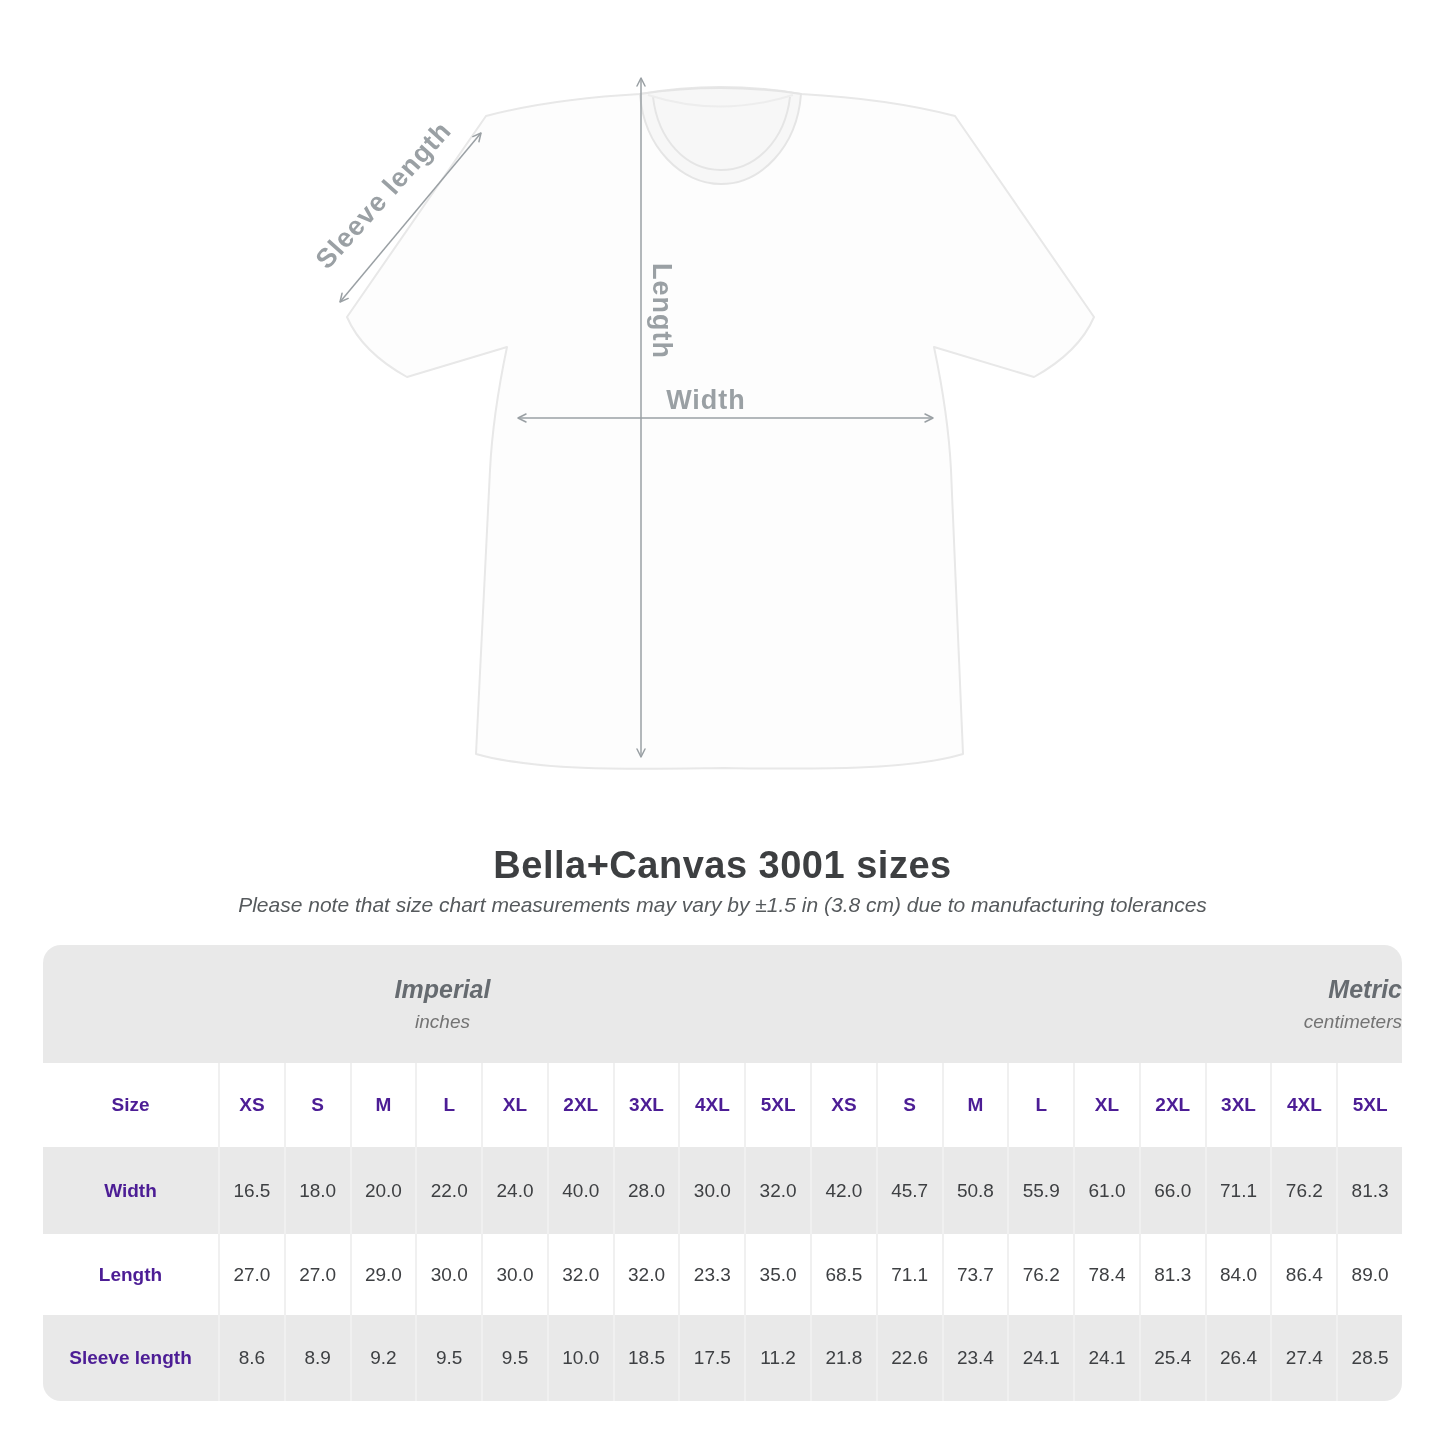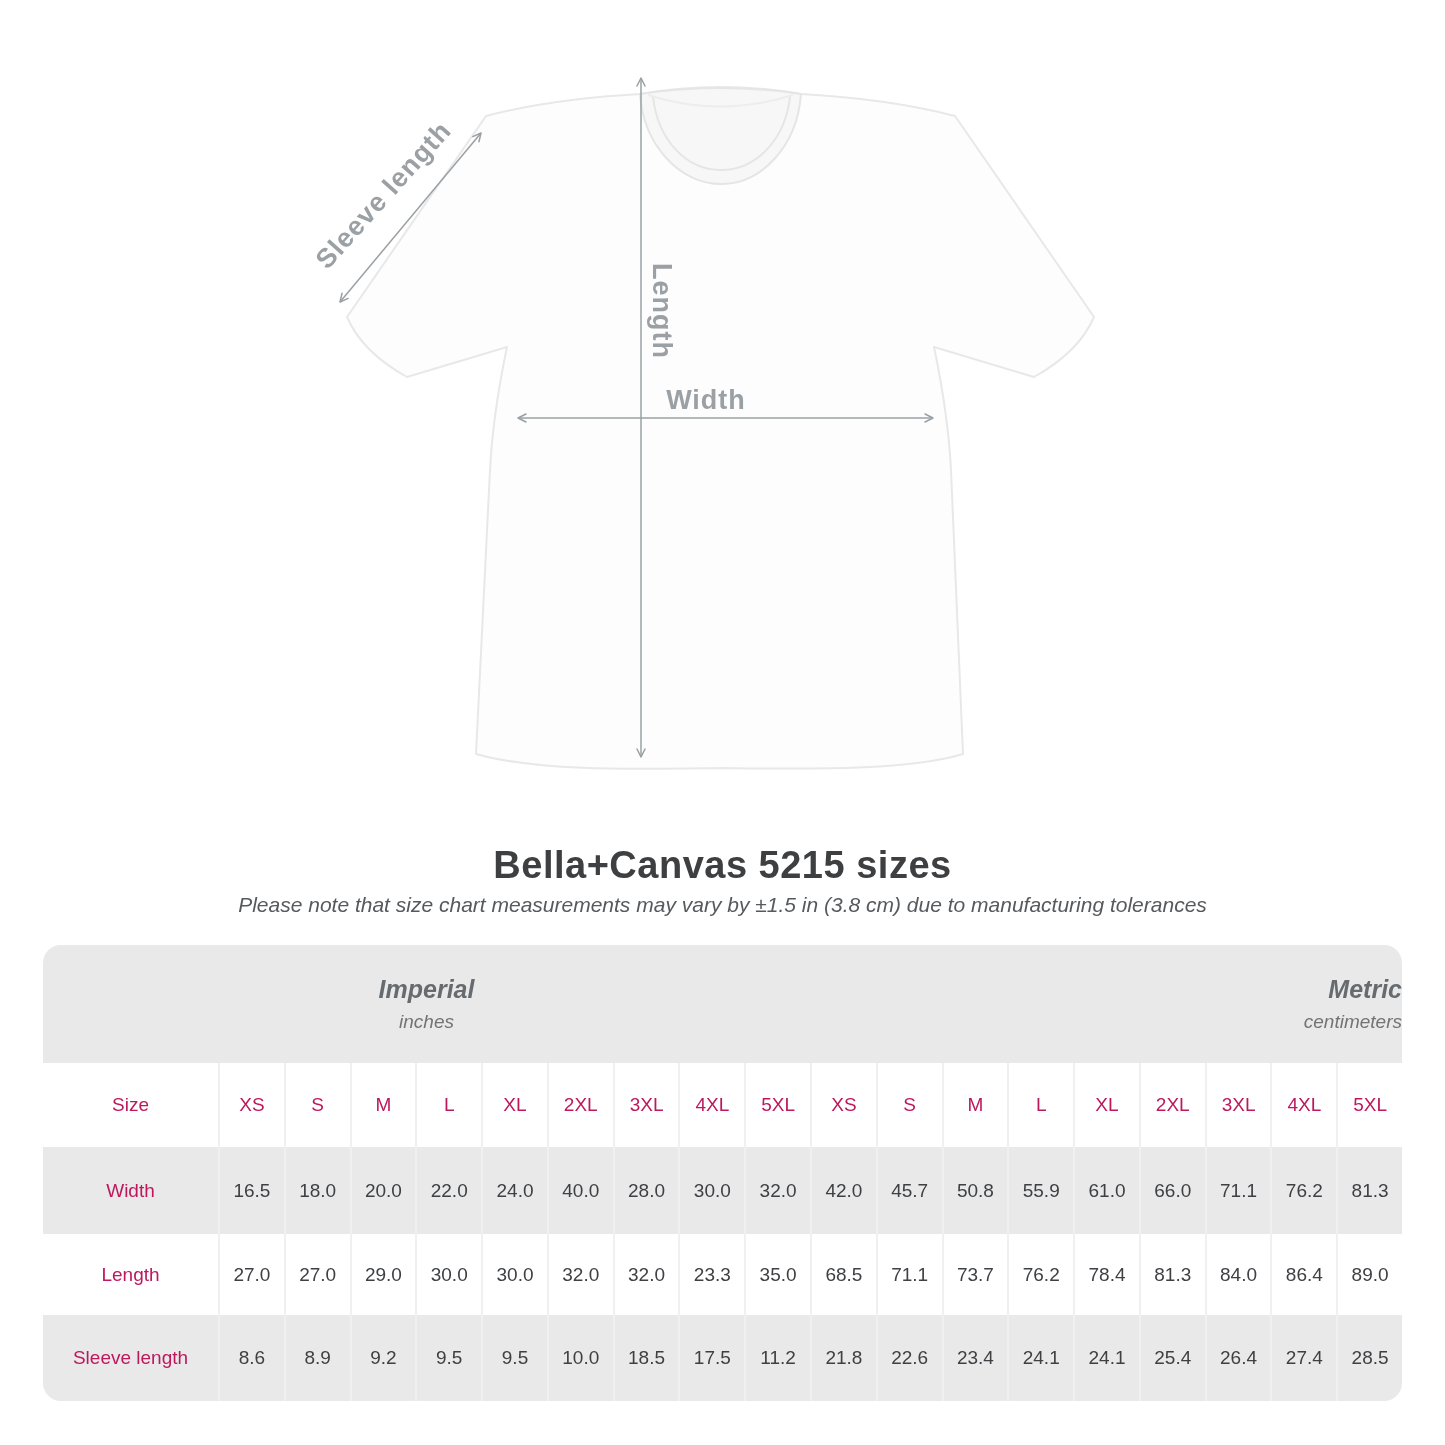--- a/index.html
+++ b/index.html
@@ -9,31 +9,31 @@
   .diagram{position:absolute;left:0;top:0;width:1445px;height:830px;}
   
   .title{position:absolute;top:844px;left:0;width:100%;text-align:center;
          font-size:38px;font-weight:bold;color:#3d3f41;letter-spacing:.5px;}
   .note{position:absolute;top:893px;left:0;width:100%;text-align:center;
         font-style:italic;font-size:21px;color:#565a5d;}
   
   .size-table{position:absolute;left:43px;top:945px;width:1359px;
               border-radius:18px;overflow:hidden;background:#fff;}
   .unit-band{display:flex;background:#e9e9e9;height:118px;}
-  .unit-half{display:flex;flex-direction:column;align-items:center;justify-content:center;gap:7px;}
+  .unit-half{display:flex;flex-direction:column;align-items:center;justify-content:center;gap:7px;margin-left:16px;}
   .unit-half.imperial{width:767px;}
   .unit-half.metric{flex:1;align-items:flex-end;}
   .unit-title{font-size:25px;font-weight:bold;font-style:italic;color:#666b70;}
   .unit-sub{font-size:19px;font-style:italic;color:#737373;}
   .grid{display:grid;grid-template-columns:175px repeat(18,1fr);}
   .row{display:contents;}
   .cell{display:flex;align-items:center;justify-content:center;
         border-left:2px solid #f0f0f0;font-size:19px;color:#3e4043;}
   .first{border-left:none;}
-  .hdr,.lbl{font-weight:normal;color:#be185d;}
+  .hdr,.lbl{font-weight:bold;color:#4c1d95;}
   .h1{height:84px}.h2{height:87px}.h3{height:81px}.h4{height:86px}
   .gray{background:#e9e9e9}.white{background:#fff}
 </style>
 </head>
 <body>
 
 <div class="page">
 
   <svg class="diagram" viewBox="0 0 1445 830" xmlns="http://www.w3.org/2000/svg">
     <defs>
@@ -71,21 +71,21 @@
       <line x1="340" y1="302" x2="481" y2="133" marker-start="url(#ah)" marker-end="url(#ah)"></line>
       <line x1="641" y1="78" x2="641" y2="757" marker-start="url(#ah)" marker-end="url(#ah)"></line>
       <line x1="518" y1="418" x2="933" y2="418" marker-start="url(#ah)" marker-end="url(#ah)"></line>
     </g>
 
     <text transform="translate(390 201) rotate(-48)" text-anchor="middle" font-family="Liberation Sans, sans-serif" font-size="27" font-weight="bold" fill="#9aa0a4" letter-spacing="1">Sleeve length</text>
     <text transform="translate(660 311) rotate(90)" text-anchor="middle" dominant-baseline="middle" font-family="Liberation Sans, sans-serif" font-size="27" font-weight="bold" fill="#9aa0a4" letter-spacing="1">Length</text>
     <text x="706" y="409" text-anchor="middle" font-family="Liberation Sans, sans-serif" font-size="27" font-weight="bold" fill="#9aa0a4" letter-spacing="1">Width</text>
   </svg>
 
-  <div class="title">Bella+Canvas 5215 sizes</div>
+  <div class="title">Bella+Canvas 3001 sizes</div>
   <div class="note">Please note that size chart measurements may vary by ±1.5 in (3.8 cm) due to manufacturing tolerances</div>
 
   <div class="size-table">
 
     <div class="unit-band">
       <div class="unit-half imperial">
         <div class="unit-title">Imperial</div>
         <div class="unit-sub">inches</div>
       </div>
       <div class="unit-half metric">

